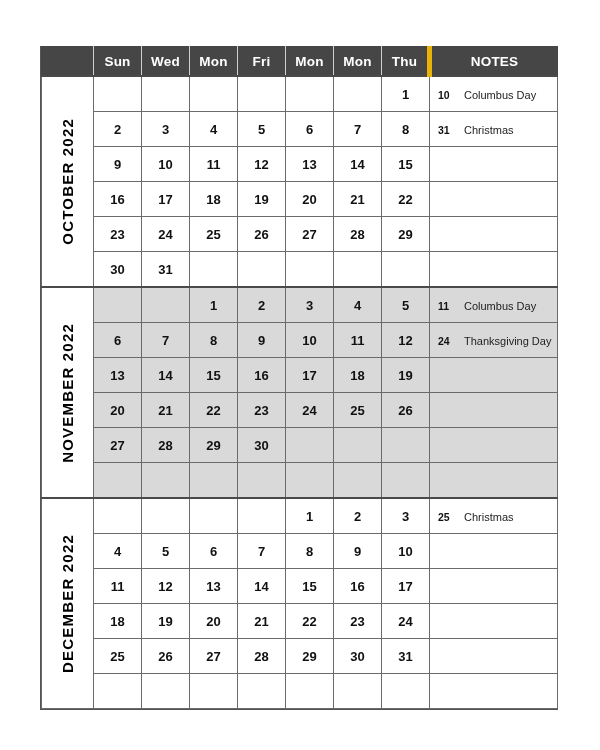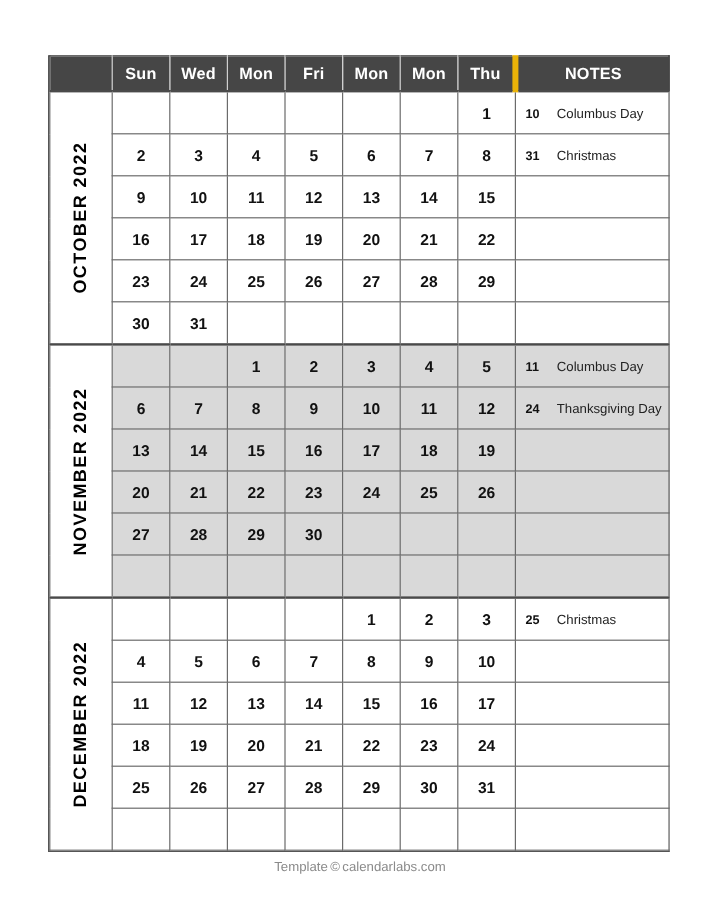--- a/index.html
+++ b/index.html
@@ -351,17 +351,14 @@
             <td class="daycell"></td>
             <td class="daycell"></td>
             <td class="daycell"></td>
             <td class="daycell"></td>
             <td class="notescell"><span class="nd"></span><span class="nt"></span></td>
           </tr>
         </tbody>
     </table>
   </div>
 
-  <div id="footer">
-    <span>Template</span><span class="cr">©</span><span>calendarlabs.com</span>
-  </div>
 
 </div>
 
 </body></html>

